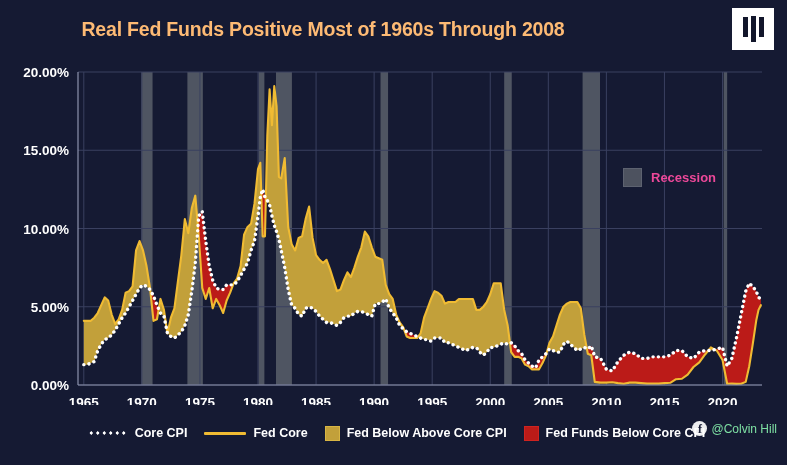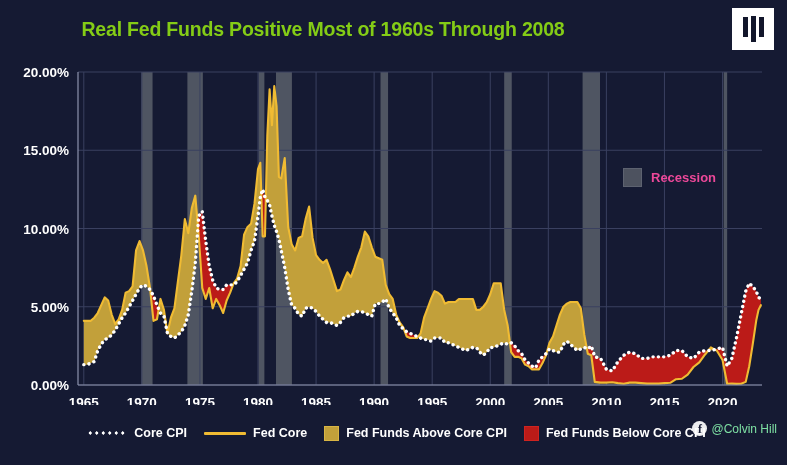--- a/index.html
+++ b/index.html
@@ -18,21 +18,21 @@
 
   
   #header {
     position: absolute;
     left: 0; top: 0; width: 787px; height: 62px;
   }
   #chart-title {
     position: absolute;
     left: 0; top: 18px; width: 646px;
     text-align: center;
-    color: #84cc16;
+    color: #fdba74;
     font-size: 19.5px;
     font-weight: bold;
     letter-spacing: -0.2px;
     white-space: nowrap;
   }
   #brand-logo {
     position: absolute;
     right: 13px; top: 8px;
     width: 42px; height: 42px;
     background: #ffffff;
@@ -250,21 +250,21 @@
     <div class="legend-item">
       <span class="key-dotted"></span>
       <span class="txt">Core CPI</span>
     </div>
     <div class="legend-item">
       <span class="key-line"></span>
       <span class="txt">Fed Core</span>
     </div>
     <div class="legend-item">
       <span class="key-box-gold"></span>
-      <span class="txt">Fed Funds Above Core CPI</span>
+      <span class="txt">Fed Below Above Core CPI</span>
     </div>
     <div class="legend-item">
       <span class="key-box-red"></span>
       <span class="txt">Fed Funds Below Core CPI</span>
     </div>
   </div>
 
   <div id="watermark">
     <span class="fb">f</span>
     <span class="handle">@Colvin Hill</span>

